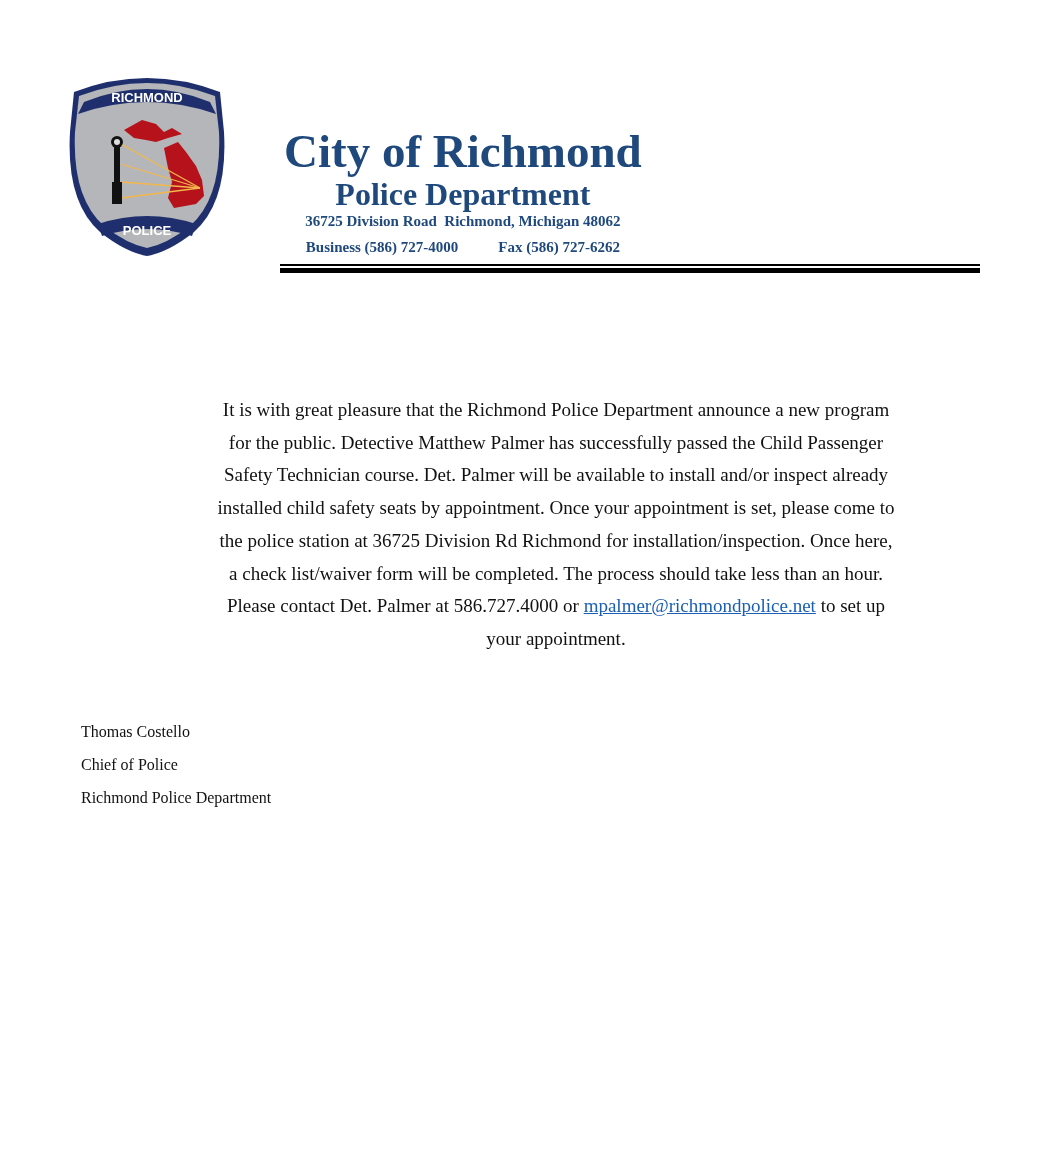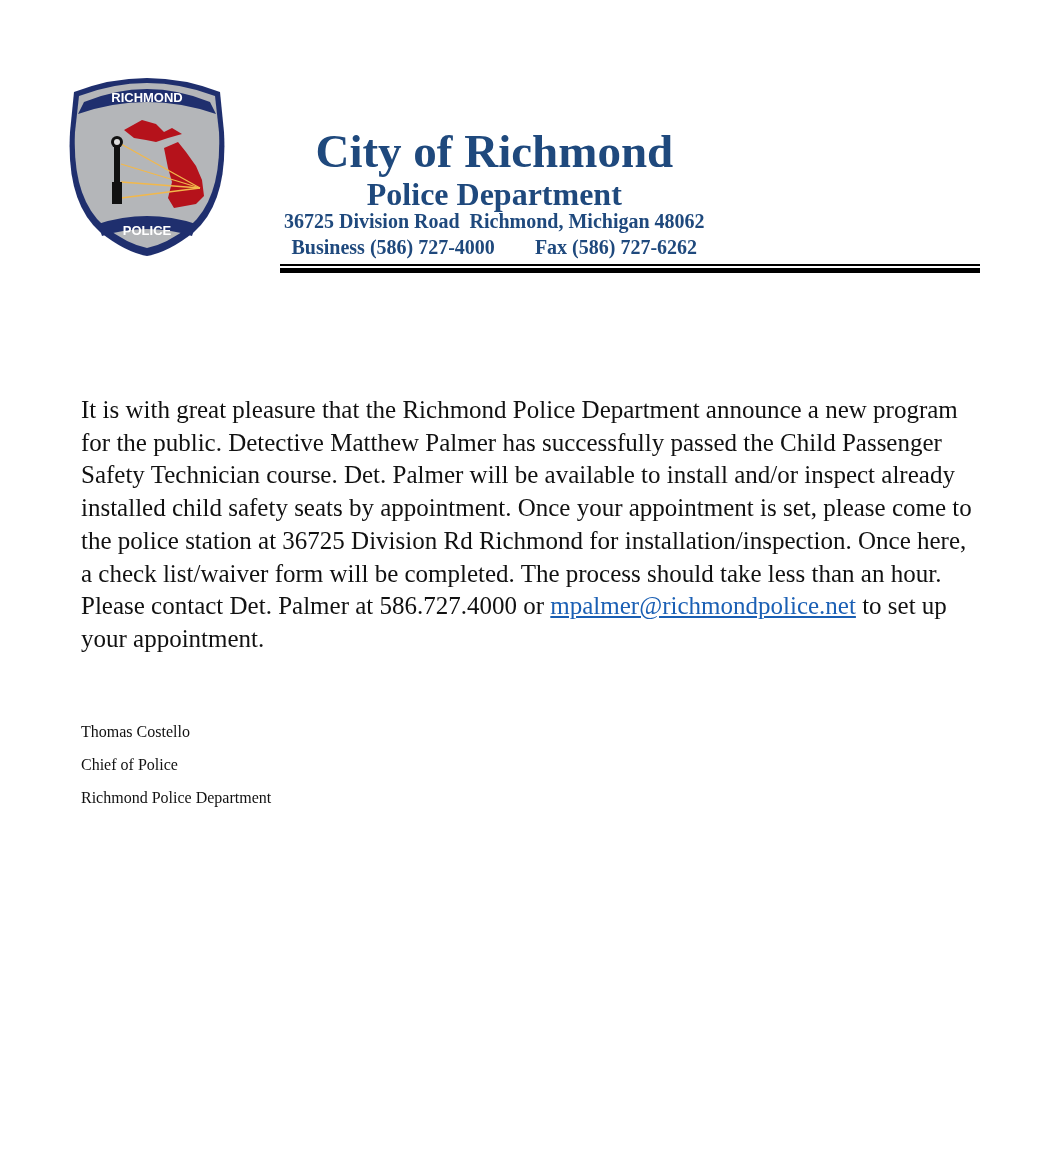--- a/index.html
+++ b/index.html
@@ -1,25 +1,25 @@
 <!DOCTYPE html>
 <html><head>
   <meta charset="utf-8">
   <style>
     html, body { margin: 0; padding: 0; background: #ffffff; }
     body { width: 1041px; height: 1168px; position: relative; overflow: hidden; font-family: "Liberation Serif", serif; color: #111; }
     .badge { position: absolute; left: 64px; top: 72px; width: 166px; height: 186px; text-align: right; }
     .letterhead { position: absolute; left: 284px; top: 124px; color: #1f497d; text-align: center; }
     .lh-title { font-size: 47px; font-weight: bold; line-height: 54px; margin: 0; letter-spacing: 0px; }
     .lh-dept { font-size: 32px; font-weight: bold; line-height: 28px; margin-top: 2px; }
-    .lh-line { font-size: 20px; font-weight: bold; line-height: 26px; white-space: pre; font-family: Liberation Serif, serif; }
+    .lh-line { font-size: 15px; font-weight: bold; line-height: 26px; white-space: pre; font-family: Liberation Serif, serif; }
     .rule { position: absolute; left: 280px; width: 700px; background: #000; }
     .rule-thin { top: 264px; height: 2px; }
     .rule-thick { top: 268px; height: 5px; }
-    .body-text { position: absolute; left: 81px; top: 394px; width: 950px; font-size: 25px; line-height: 32.7px; color: #111; }
+    .body-text { position: absolute; left: 81px; top: 394px; width: 950px; font-size: 19px; line-height: 32.7px; color: #111; text-align: center; }
     .body-text a { color: #1a5fb4; text-decoration: underline; }
     .sig { position: absolute; left: 81px; top: 715px; font-size: 16px; line-height: 33px; color: #111; }
   </style>
 </head>
 <body>
 
 <div class="badge">
   <svg width="166" height="186" viewBox="0 0 166 186">
     <path d="M10 20 Q83 -8 156 20 L160 60 Q164 130 130 160 Q105 180 83 184 Q61 180 36 160 Q2 130 6 60 Z" fill="#1f2f6e"></path>
     <path d="M15 24 Q83 -2 151 24 L155 60 Q158 126 126 154 Q103 172 83 176 Q63 172 40 154 Q8 126 11 60 Z" fill="#b4b6b9"></path>

